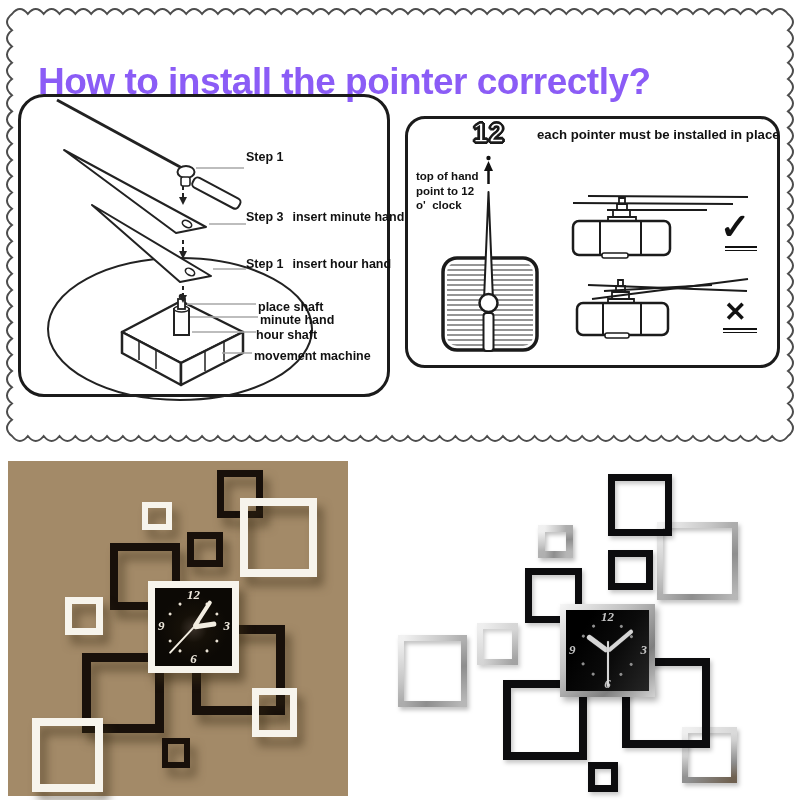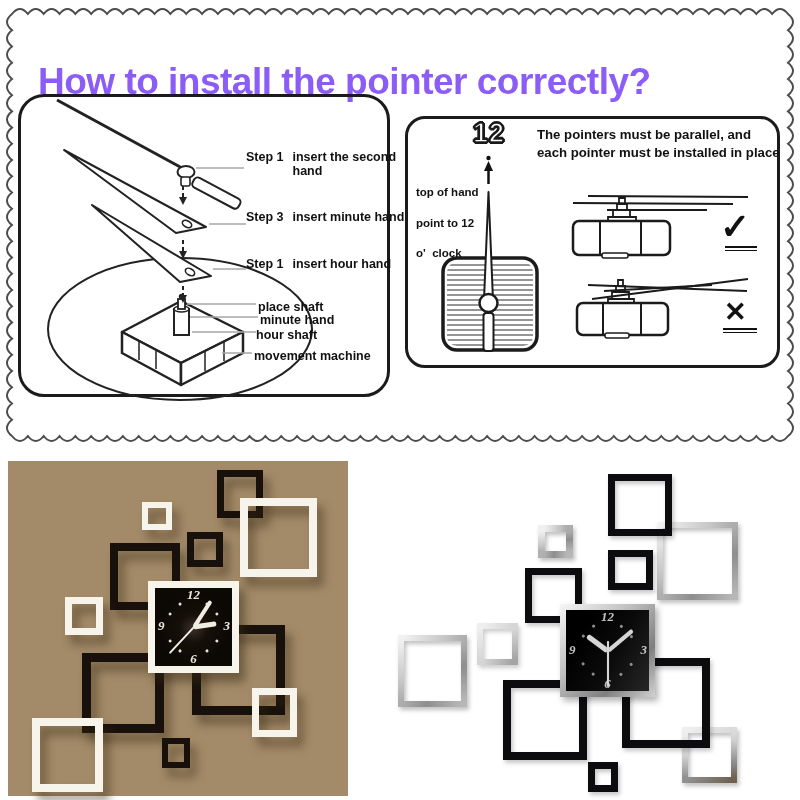--- a/index.html
+++ b/index.html
@@ -23,21 +23,21 @@
   .step-text.wrap{white-space:normal;width:112px;}
   .part-label{position:absolute;font-size:12.5px;font-weight:bold;color:#111;white-space:nowrap;}
 
   .dial-12{position:absolute;left:464px;top:118px;width:50px;text-align:center;
            font-size:27px;font-weight:bold;color:#fff;letter-spacing:1px;
            -webkit-text-stroke:1.6px #1a1a1a;
            text-shadow:-2px 0 #1a1a1a,2px 0 #1a1a1a,0 -2px #1a1a1a,0 2px #1a1a1a,
                        -1px -1px #1a1a1a,1px -1px #1a1a1a,-1px 1px #1a1a1a,1px 1px #1a1a1a;}
   .note{position:absolute;left:416px;top:169px;font-size:11.5px;font-weight:bold;
         line-height:14.5px;color:#111;}
-  .note div{white-space:pre;margin-top:16px;}
+  .note div{white-space:pre;}
   .rule{position:absolute;left:537px;top:126px;font-size:13.2px;font-weight:bold;
         line-height:17.5px;color:#111;white-space:nowrap;}
 
   .mark{position:absolute;color:#111;font-weight:bold;text-align:center;}
   #mark-check{left:720px;top:206px;font-size:36px;}
   #mark-x{left:724px;top:296px;font-size:27px;}
   .dbl-underline{position:absolute;height:2px;border-top:2.5px solid #111;border-bottom:1.5px solid #111;}
   #ul-check{left:725px;top:246px;width:32px;}
   #ul-x{left:723px;top:328px;width:34px;}
 
@@ -182,21 +182,20 @@
       <path d="M603 303 V335 M641 303 V335" stroke-width="2" fill="none"></path>
       <rect x="605" y="333" width="24" height="5" rx="2" fill="#fff" stroke-width="1.5"></rect>
       <line x1="588" y1="285" x2="747" y2="291" stroke-width="2.2"></line>
       <line x1="592" y1="299" x2="748" y2="279" stroke-width="2.2"></line>
       <line x1="604" y1="291" x2="712" y2="285" stroke-width="2"></line>
     </g>
   </svg>
 
   <div class="step-row" style="top:150px">
     <span class="step-label">Step 1</span>
-    <span class="step-text wrap">insert the second hand</span>
   </div>
   <div class="step-row" style="top:210px">
     <span class="step-label">Step 3</span>
     <span class="step-text">insert minute hand</span>
   </div>
   <div class="step-row" style="top:257px">
     <span class="step-label">Step 1</span>
     <span class="step-text">insert hour hand</span>
   </div>
   <span class="part-label" style="left:258px;top:300px">place shaft</span>
@@ -204,21 +203,20 @@
   <span class="part-label" style="left:256px;top:328px">hour shaft</span>
   <span class="part-label" style="left:254px;top:349px">movement machine</span>
 
   <div class="dial-12">12</div>
   <div class="note">
     <div>top of hand</div>
     <div>point to 12</div>
     <div>o'  clock</div>
   </div>
   <div class="rule">
-    <div>The pointers must be parallel, and</div>
     <div>each pointer must be installed in place</div>
   </div>
   <div class="mark" id="mark-check">✓</div>
   <div class="dbl-underline" id="ul-check"></div>
   <div class="mark" id="mark-x">✕</div>
   <div class="dbl-underline" id="ul-x"></div>
 
   <div id="photo-tan"></div>
 
   <div class="fr fbL" style="left:217px;top:470px;width:46px;height:48px;border-width:7px"></div>

